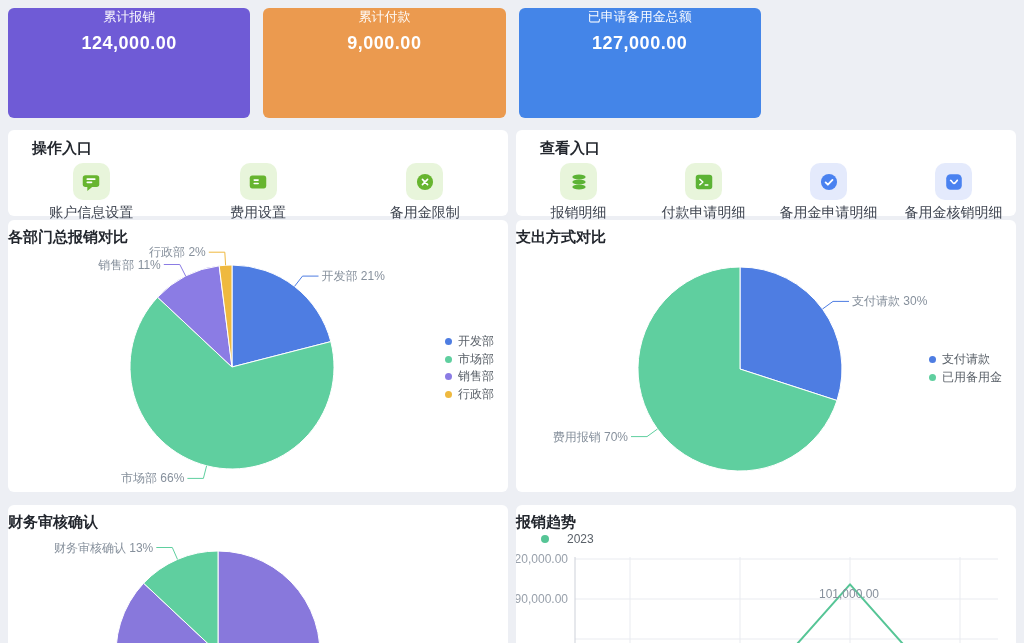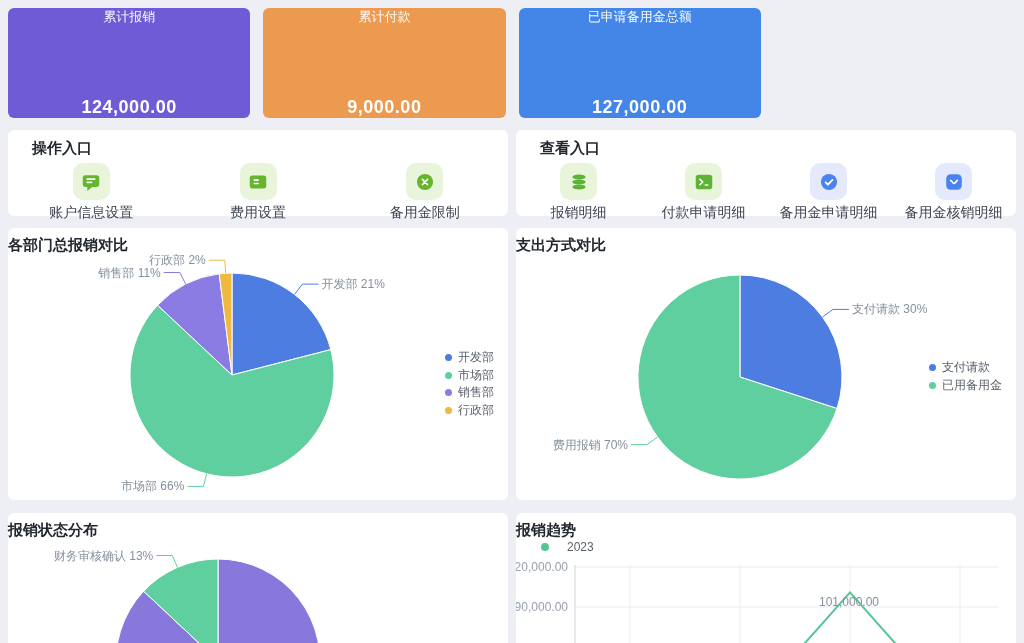--- a/index.html
+++ b/index.html
@@ -1,22 +1,22 @@
 <!DOCTYPE html>
 <html><head>
 <meta charset="utf-8">
 <style>
   html,body{margin:0;padding:0;}
   body{font-family:"Liberation Sans","DejaVu Sans",sans-serif;}
   .page{width:1024px;height:643px;overflow:hidden;background:#edeff4;padding:8px;box-sizing:border-box;}
   .stat-row{display:grid;grid-template-columns:repeat(4,1fr);gap:13px;margin-bottom:12px;}
-  .stat-card{height:110px;border-radius:6px;color:#fff;display:flex;flex-direction:column;align-items:center;justify-content:space-between;gap:7px;}
+  .stat-card{height:110px;border-radius:6px;color:#fff;display:flex;flex-direction:column;align-items:center;justify-content:flex-start;gap:7px;}
   .stat-label{font-size:13px;opacity:.96;}
   .stat-value{font-size:18px;font-weight:600;letter-spacing:.5px;}
-  .two-col{display:grid;grid-template-columns:1fr 1fr;gap:8px;margin-bottom:12px;}
+  .two-col{display:grid;grid-template-columns:1fr 1fr;gap:8px;margin-bottom:4px;}
   .two-col.charts{margin-bottom:13px;}
   .panel{background:#fff;border-radius:6px;position:relative;}
   .panel-title{font-size:15px;font-weight:700;color:#23272e;margin:0;line-height:18px;}
   .entry-panel{height:86px;padding-top:9px;box-sizing:border-box;}
   .entry-panel .panel-title{margin-left:24px;}
   .entry-items{display:flex;margin-top:6px;justify-content:space-between;}
   .entry-item{flex:1;display:flex;flex-direction:column;align-items:center;cursor:pointer;}
   .entry-icon{width:37px;height:37px;border-radius:10px;display:flex;align-items:center;justify-content:center;}
   .entry-icon svg{width:22px;height:22px;display:block;}
   .entry-label{font-size:14px;color:#3e4450;margin-top:4px;}
@@ -143,21 +143,21 @@
             <path d="M224 147L211.2 45.8A102 102 0 0 1 224.0 45.0Z" fill="#efb93f" stroke="#fff" stroke-width="1"></path>
             <polyline points="286.5,66.4 294.5,56.1 310.5,56.1" fill="none" stroke="#4e7de2" stroke-width="1"></polyline>
             <text x="313.5" y="60.1" text-anchor="start" font-size="12" fill="#86909c">开发部 21%</text>
             <polyline points="198.6,245.8 195.4,258.4 179.4,258.4" fill="none" stroke="#5fcf9f" stroke-width="1"></polyline>
             <text x="176.4" y="262.4" text-anchor="end" font-size="12" fill="#86909c">市场部 66%</text>
             <polyline points="177.7,56.1 171.8,44.5 155.8,44.5" fill="none" stroke="#8b7ce4" stroke-width="1"></polyline>
             <text x="152.8" y="48.5" text-anchor="end" font-size="12" fill="#86909c">销售部 11%</text>
             <polyline points="217.6,45.2 216.8,32.2 200.8,32.2" fill="none" stroke="#efb93f" stroke-width="1"></polyline>
             <text x="197.8" y="36.2" text-anchor="end" font-size="12" fill="#86909c">行政部 2%</text>
           </svg>
-          <div class="legend" style="top: 121px;">
+          <div class="legend" style="top: 113px;">
             <div class="legend-item">
               <span class="legend-dot" style="background: rgb(78, 125, 226);"></span>
               <span>开发部</span>
             </div>
             <div class="legend-item">
               <span class="legend-dot" style="background: rgb(95, 207, 159);"></span>
               <span>市场部</span>
             </div>
             <div class="legend-item">
               <span class="legend-dot" style="background: rgb(139, 124, 228);"></span>
@@ -190,21 +190,21 @@
               <span class="legend-dot" style="background: rgb(95, 207, 159);"></span>
               <span>已用备用金</span>
             </div>
           </div>
         </div>
     </section>
   </div>
 
   <div class="two-col charts">
     <section class="panel chart-panel">
-      <h3 class="panel-title">报销状态分布</h3>
+      <h3 class="panel-title">财务审核确认</h3>
       <div class="chart-body" id="chart2">
           <svg class="chart-svg" width="500" height="272" viewBox="0 0 500 272">
             <path d="M210 148L210.0 46.0A102 102 0 1 1 135.6 78.2Z" fill="#8878dc" stroke="#fff" stroke-width="1"></path>
             <path d="M210 148L135.6 78.2A102 102 0 0 1 210.0 46.0Z" fill="#5fcf9f" stroke="#fff" stroke-width="1"></path>
             <polyline points="169.5,54.4 164.3,42.5 148.3,42.5" fill="none" stroke="#5fcf9f" stroke-width="1"></polyline>
             <text x="145.3" y="46.5" text-anchor="end" font-size="12" fill="#86909c">财务审核确认 13%</text>
           </svg>
         </div>
     </section>
     <section class="panel chart-panel">

